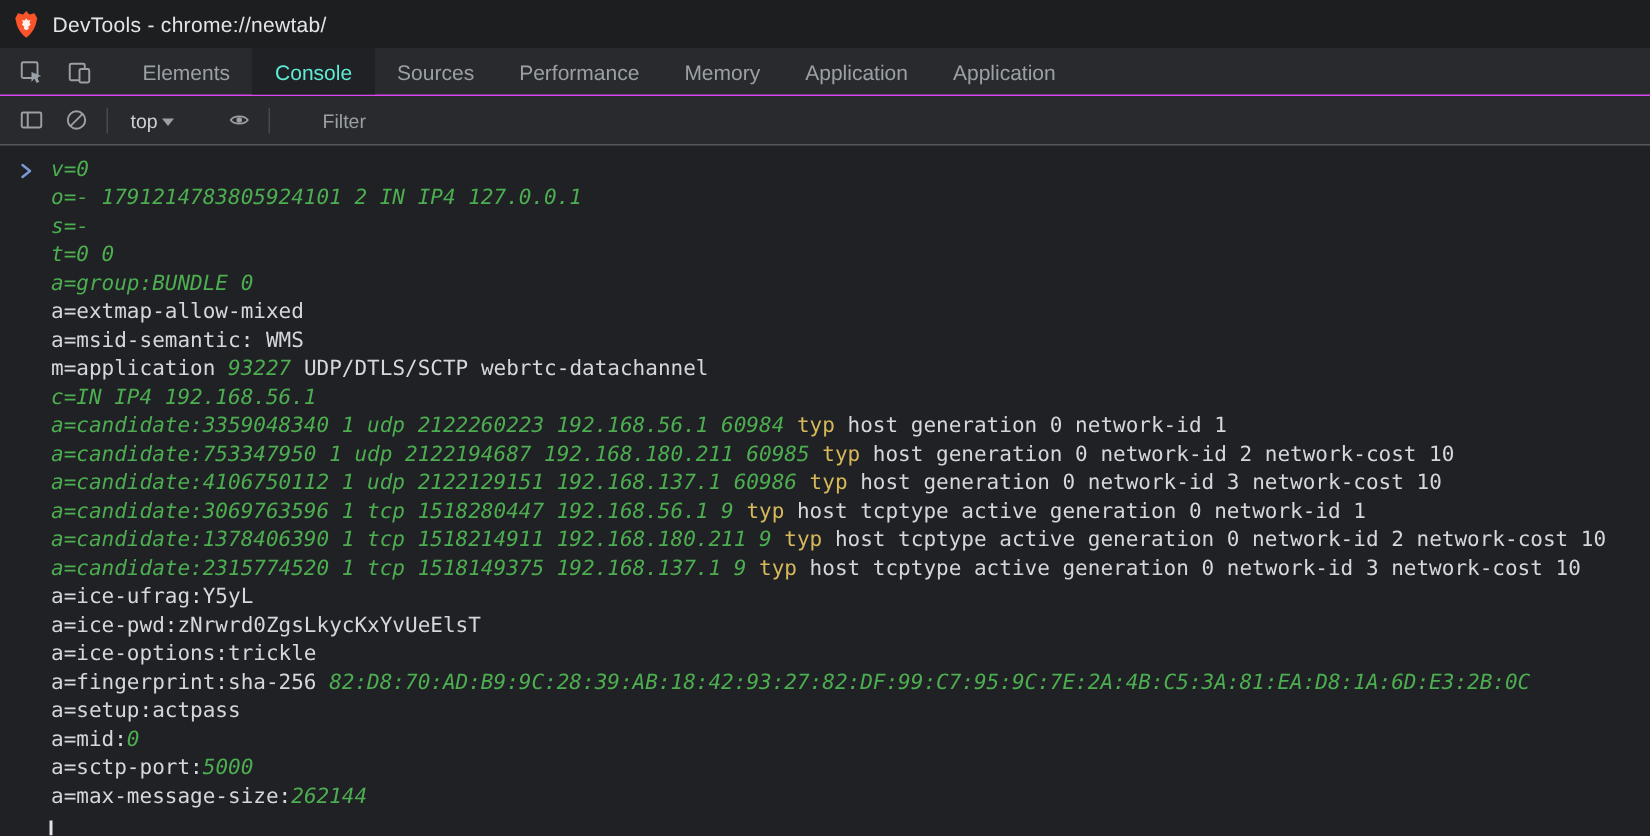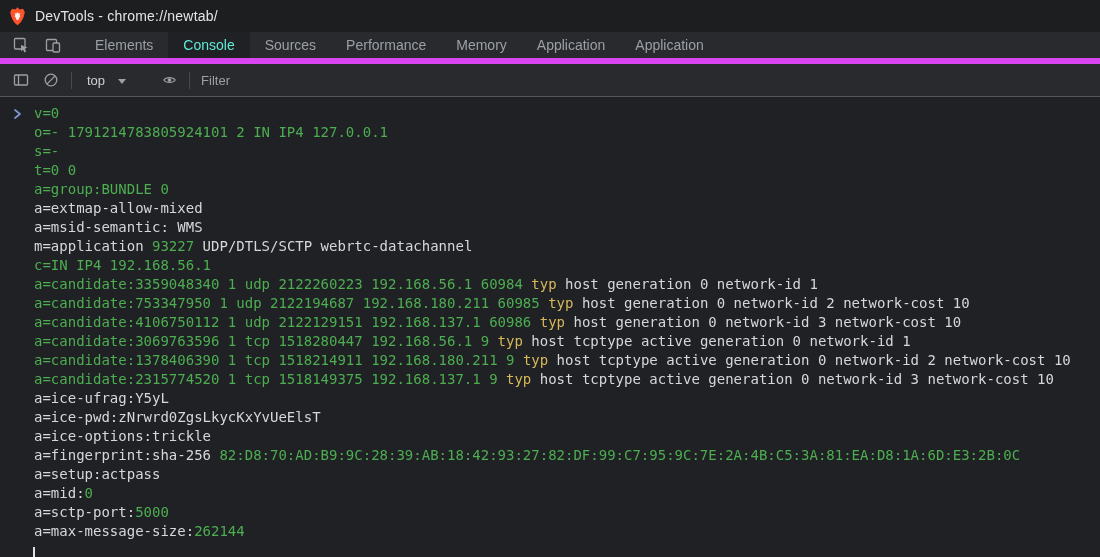--- a/index.html
+++ b/index.html
@@ -7,43 +7,43 @@
   body { background:var(--background,#202124); overflow:hidden; font-family:"Liberation Sans",sans-serif; }
 
   
   .titlebar { height:32px; background:var(--titlebar_background,#1d1e20); display:flex; align-items:center; padding:0 9px; }
   .brave { margin-right:9px; display:flex; align-items:center; }
   .brave-shield { fill:var(--brave_orange,#fb542b); }
   .brave-face { fill:#ffffff; opacity:.92; }
   .window-title { color:#e3e5e8; font-size:14px; letter-spacing:.2px; }
 
   
-  .tabbar { height:32px; background:var(--toolbar_background,#292a2d); display:flex; align-items:stretch; border-bottom:6px solid #d946ef; }
+  .tabbar { height:32px; background:var(--toolbar_background,#292a2d); display:flex; align-items:stretch; border-bottom:1px solid #d946ef; }
   .tool-icons { display:flex; align-items:center; padding-left:6px; gap:2px; }
   .icon-btn { width:30px; height:26px; display:flex; align-items:center; justify-content:center; border-radius:3px; }
   .tabs { display:flex; align-items:stretch; margin-left:12px; }
   .tab { display:flex; align-items:center; gap:6px; padding:0 15px; color:#9aa0a6; font-size:14px; white-space:nowrap; }
   .tab.active { background:var(--background,#202124); color:#5eead4; }
 
   
   .console-toolbar { height:33px; background:var(--toolbar_background,#292a2d); display:flex; align-items:center; border-bottom:1px solid #54575b; padding-left:6px; }
   .vsep { width:1px; height:17px; background:#47494d; margin:0 5px; }
-  .context-select { display:flex; align-items:center; gap:13px; color:#cdd0d4; font-size:13px; padding:0 10px; }
+  .context-select { display:flex; align-items:center; gap:3px; color:#cdd0d4; font-size:13px; padding:0 10px; }
   .dd-arrow { width:0; height:0; border-left:4px solid transparent; border-right:4px solid transparent; border-top:5px solid #9aa0a6; margin-top:2px; }
   .eye-wrap { margin-left:18px; }
   .filter-wrap { flex:1; display:flex; align-items:center; margin-left:6px; }
-  .filter-input { flex:1; background:transparent; border:none; outline:none; color:#ffffff; font-size:13px; font-family:inherit; }
+  .filter-input { flex:1; background:transparent; border:none; outline:none; color:#ffffff; font-size:13px; font-family:inherit;margin-left:24px; }
   .filter-input::placeholder { color:#9aa0a6; }
 
   
   .console { position:relative; height:460px; padding-top:7px; font-family:"DejaVu Sans Mono","Liberation Mono",monospace; font-size:14px; overflow:hidden; }
   .prompt-chevron { position:absolute; left:13px; top:11px; }
   .prompt-chevron path { stroke:var(--prompt_blue,#7a97d6); }
   .cl { padding-left:34px; line-height:19px; white-space:pre; }
-  .cg { color:var(--green,#4cae50); }
+  .cg { color:var(--green,#4cae50);font-style:italic; }
   .cy { color:var(--yellow,#d6b85a); }
   .cw { color:var(--plain,#d5d7da); }
   .console-input { margin:5px 0 0 33px; height:16px; display:flex; align-items:center; }
   .caret { width:1.5px; height:14px; background:#e0e2e5; animation:blink 1.1s steps(1) infinite; }
   @keyframes blink { 50% { opacity:0; } }
 
   .gray-icon { stroke:#9aa0a6; fill:none; stroke-width:1.3; }
   .gray-fill { fill:#9aa0a6; }
 </style>
 </head>

